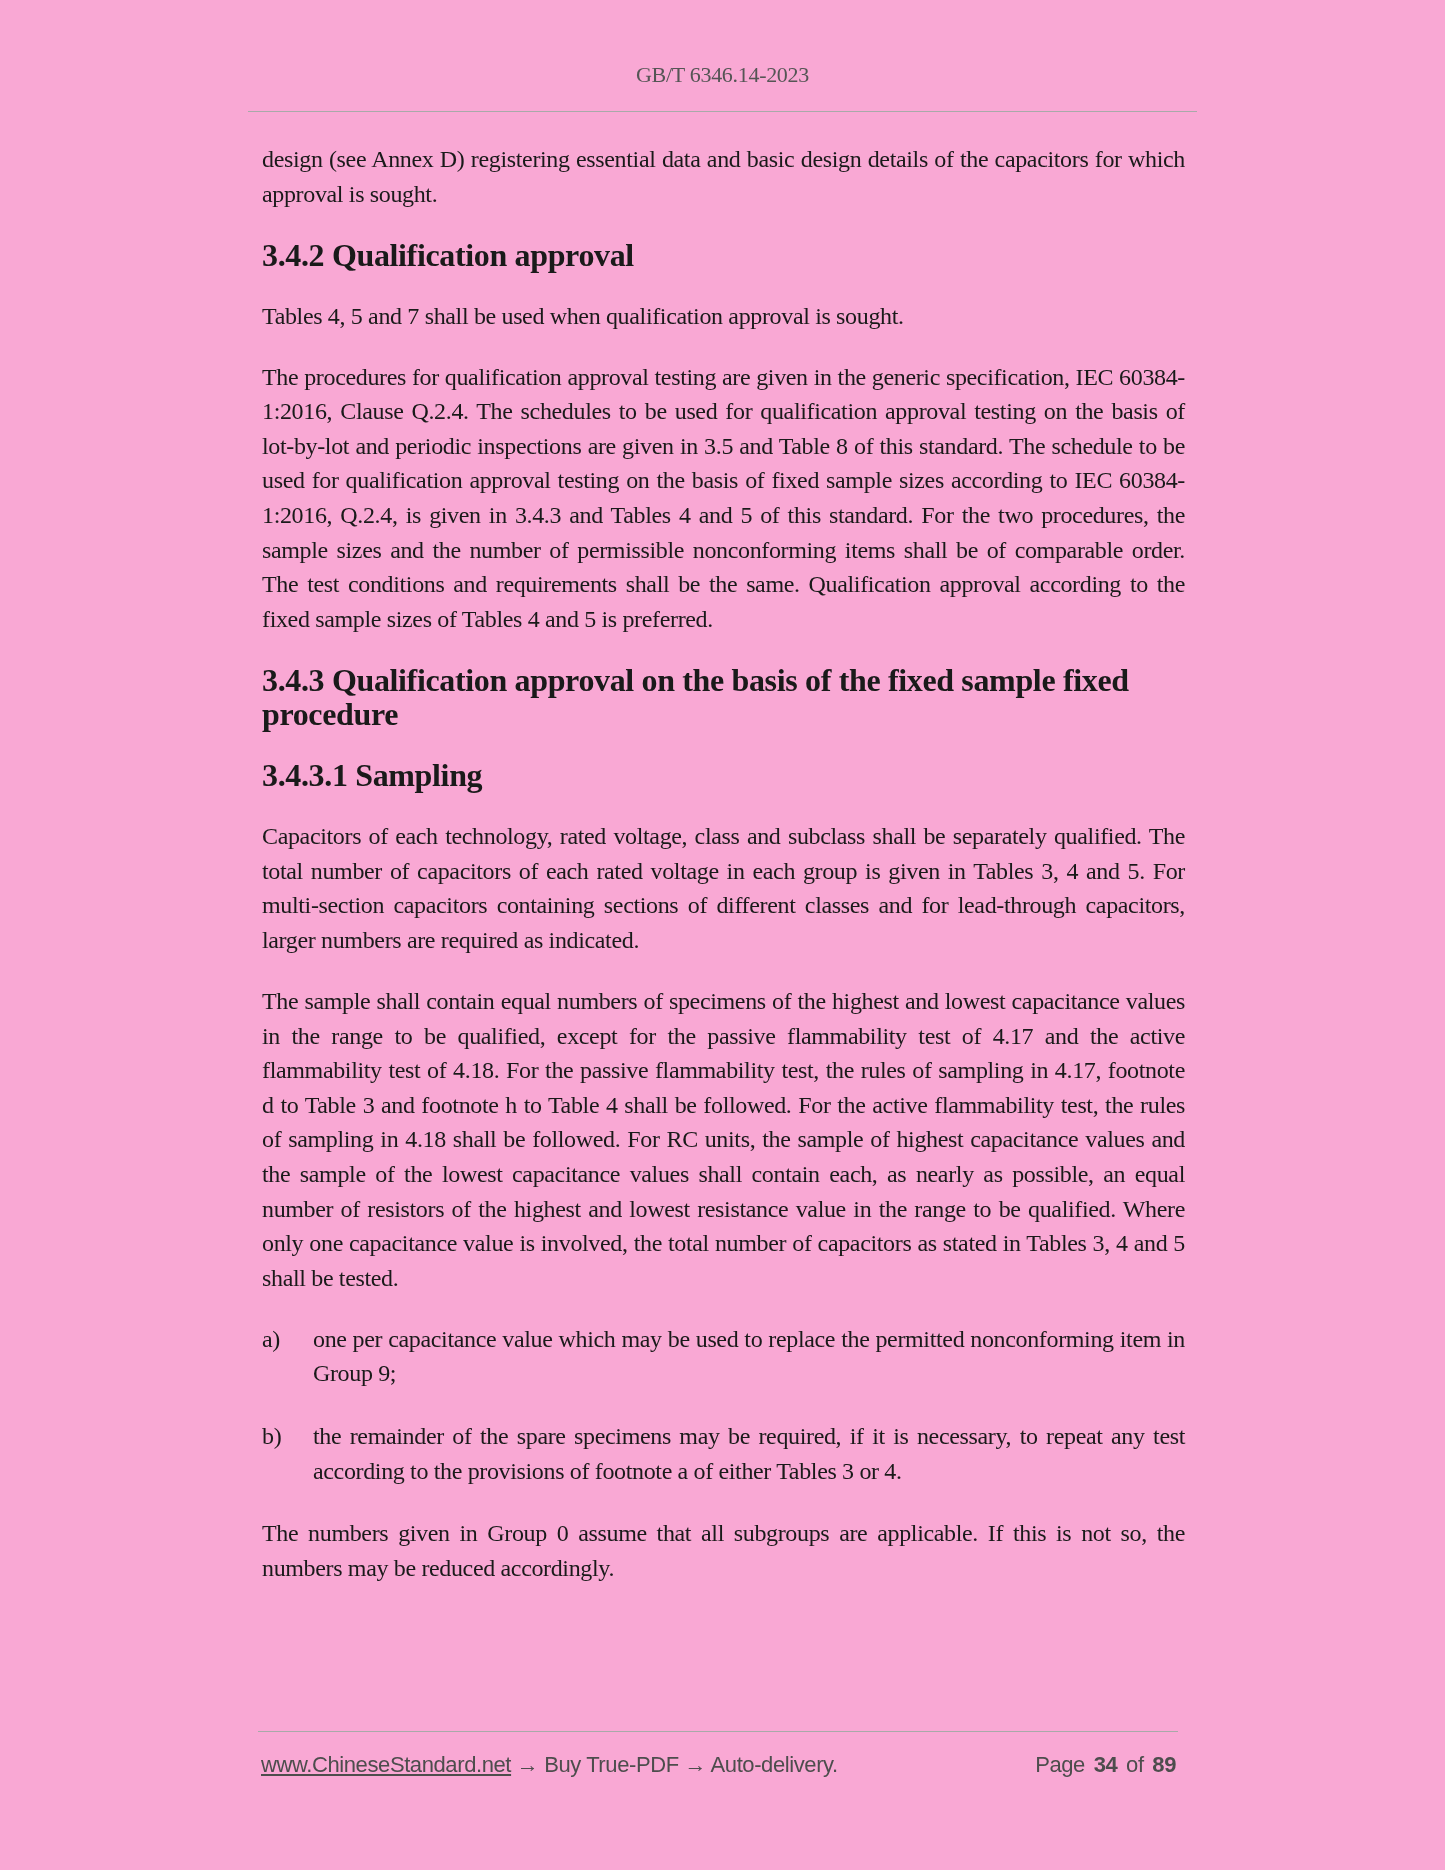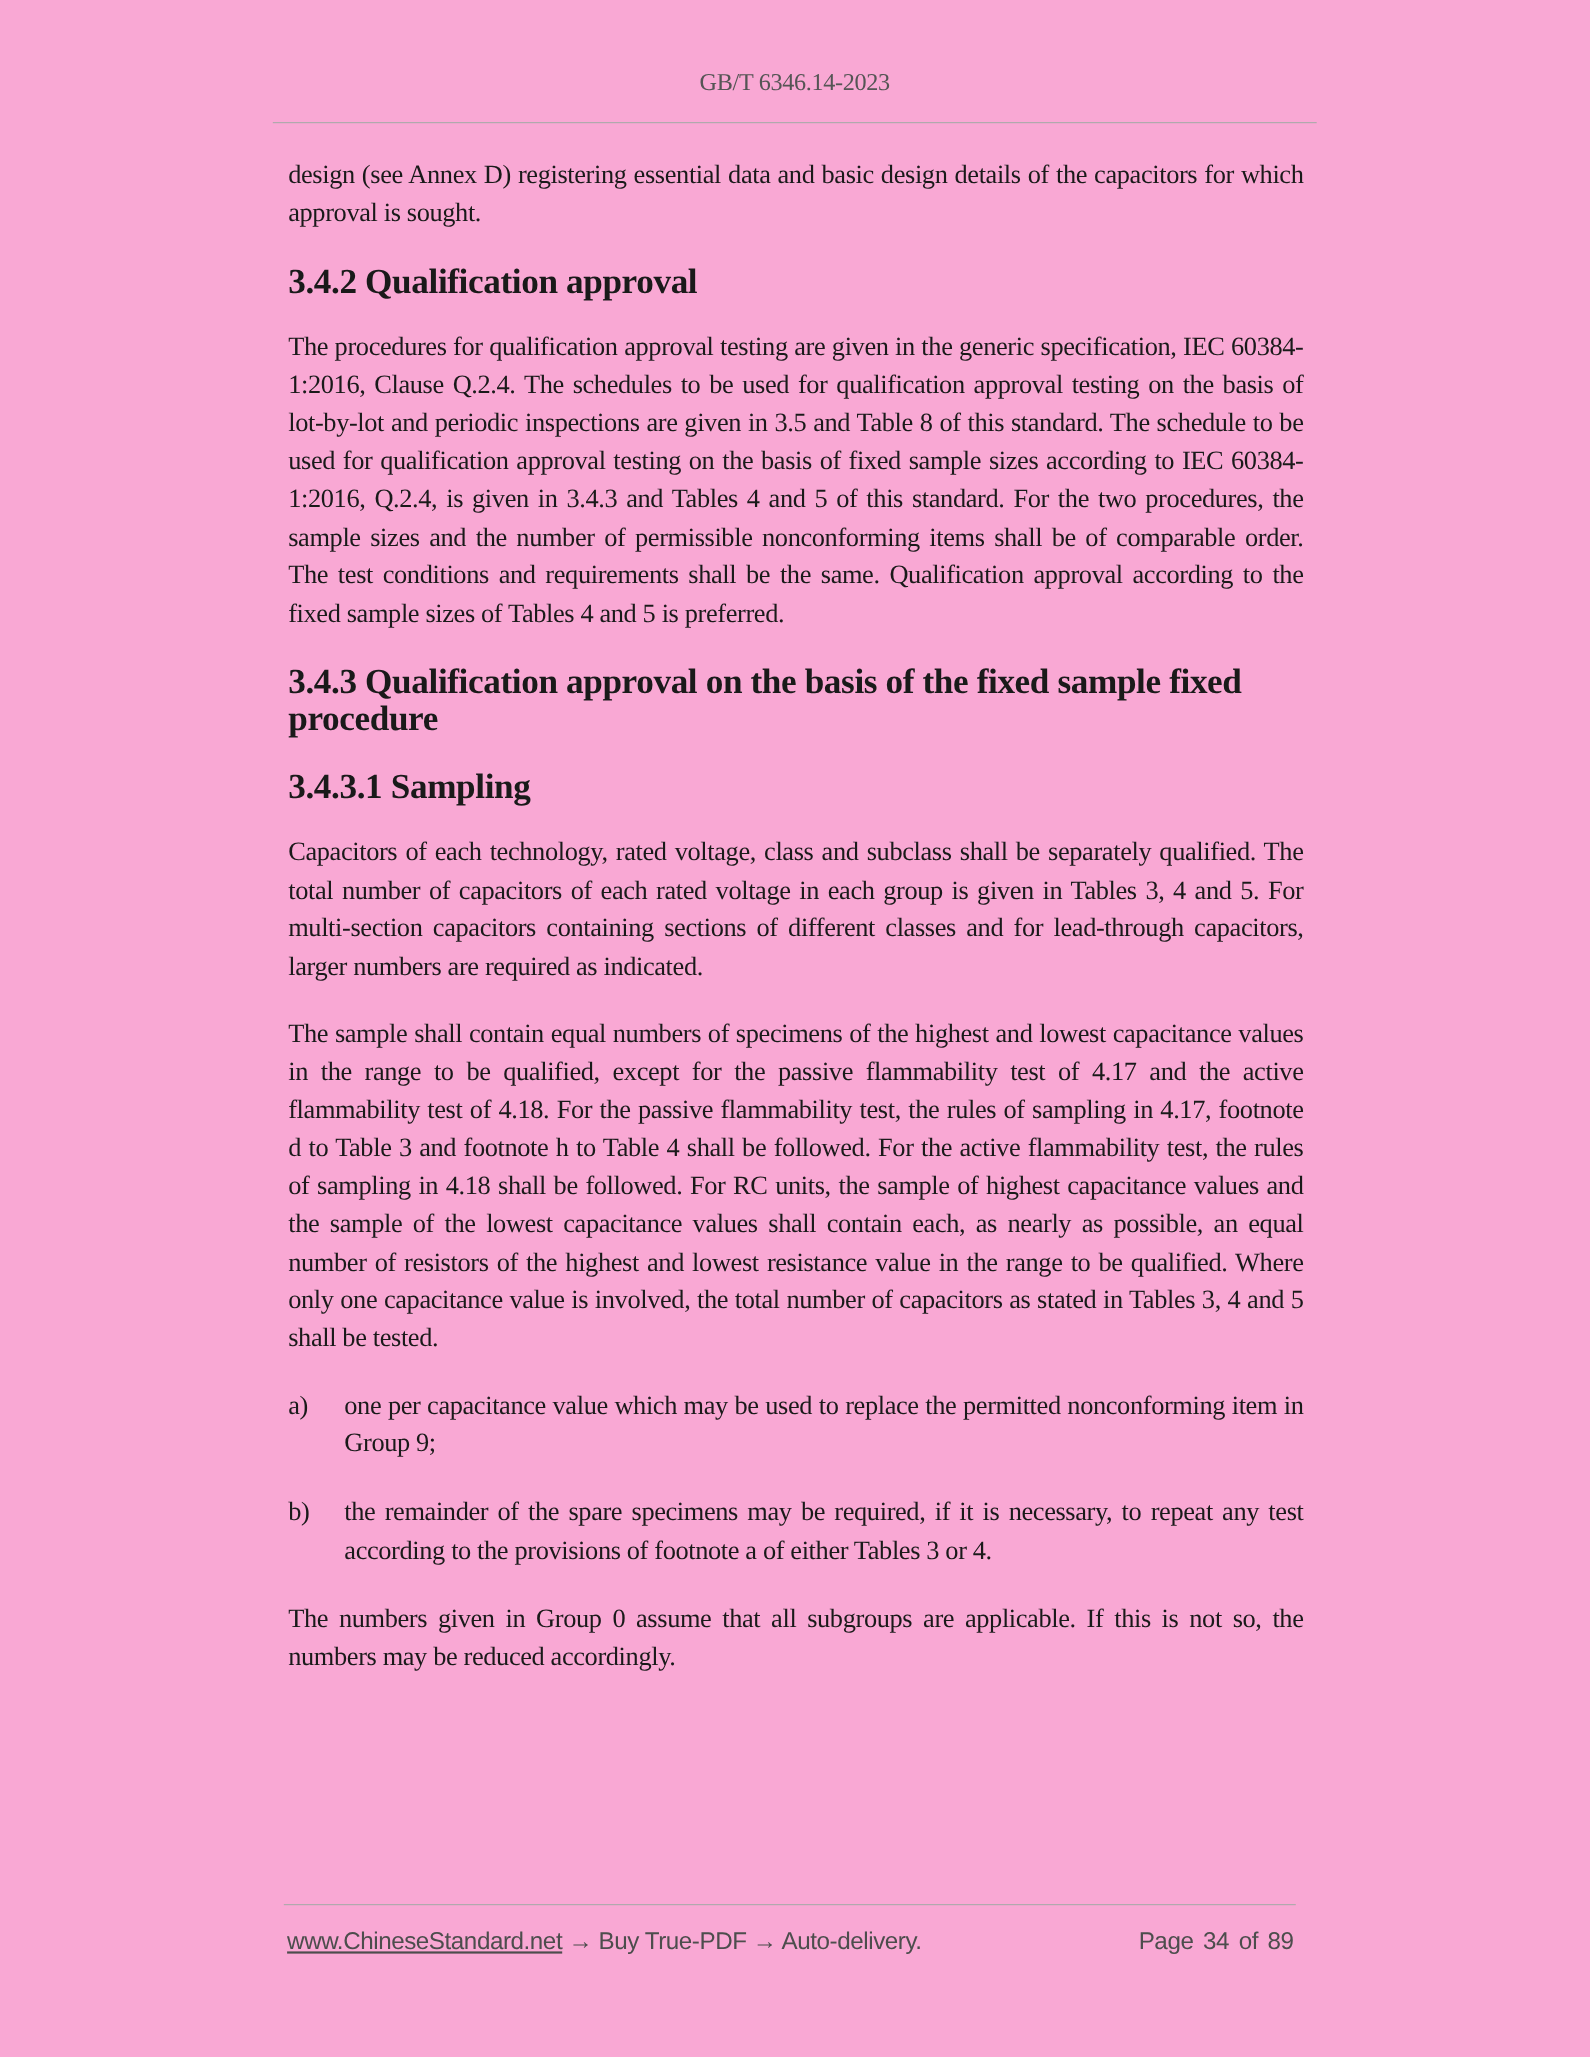--- a/index.html
+++ b/index.html
@@ -35,35 +35,36 @@
     position: absolute; left: 258px; width: 920px; top: 1731px; height: 0;
     border-top: 1.5px solid #a9a9a9;
   }
   .footer {
     position: absolute; left: 261px; top: 1752px; width: 915px;
     font-family: "Liberation Sans", sans-serif; font-size: 22px; color: #4d4d4d;
     display: flex; justify-content: space-between; align-items: center;
     letter-spacing: -0.4px;
   }
   .footer a { color: #4d4d4d; text-decoration: underline; }
-  .footer .page-num b { font-weight: normal; }
+  .footer .page-num b { font-weight: bold; }
   .footer .page-num span { margin: 0 3px; }
 </style>
 </head>
 <body>
 
 <div class="page">
 
   <div class="running-header">GB/T 6346.14-2023</div>
   <div class="header-rule"></div>
 
   <div class="body-text">
     <p>design (see Annex D) registering essential data and basic design details of the capacitors for which approval is sought.</p>
 
     <h3>3.4.2 Qualification approval</h3>
+    <p>Tables 4, 5 and 7 shall be used when qualification approval is sought.</p>
     <p>The procedures for qualification approval testing are given in the generic specification, IEC 60384-1:2016, Clause Q.2.4. The schedules to be used for qualification approval testing on the basis of lot-by-lot and periodic inspections are given in 3.5 and Table 8 of this standard. The schedule to be used for qualification approval testing on the basis of fixed sample sizes according to IEC 60384-1:2016, Q.2.4, is given in 3.4.3 and Tables 4 and 5 of this standard. For the two procedures, the sample sizes and the number of permissible nonconforming items shall be of comparable order. The test conditions and requirements shall be the same. Qualification approval according to the fixed sample sizes of Tables 4 and 5 is preferred.</p>
 
     <h3>3.4.3 Qualification approval on the basis of the fixed sample fixed procedure</h3>
 
     <h3>3.4.3.1 Sampling</h3>
     <p>Capacitors of each technology, rated voltage, class and subclass shall be separately qualified. The total number of capacitors of each rated voltage in each group is given in Tables 3, 4 and 5. For multi-section capacitors containing sections of different classes and for lead-through capacitors, larger numbers are required as indicated.</p>
     <p>The sample shall contain equal numbers of specimens of the highest and lowest capacitance values in the range to be qualified, except for the passive flammability test of 4.17 and the active flammability test of 4.18. For the passive flammability test, the rules of sampling in 4.17, footnote d to Table 3 and footnote h to Table 4 shall be followed. For the active flammability test, the rules of sampling in 4.18 shall be followed. For RC units, the sample of highest capacitance values and the sample of the lowest capacitance values shall contain each, as nearly as possible, an equal number of resistors of the highest and lowest resistance value in the range to be qualified. Where only one capacitance value is involved, the total number of capacitors as stated in Tables 3, 4 and 5 shall be tested.</p>
 
     <div class="list-item">
       <span class="list-marker">a)</span>

